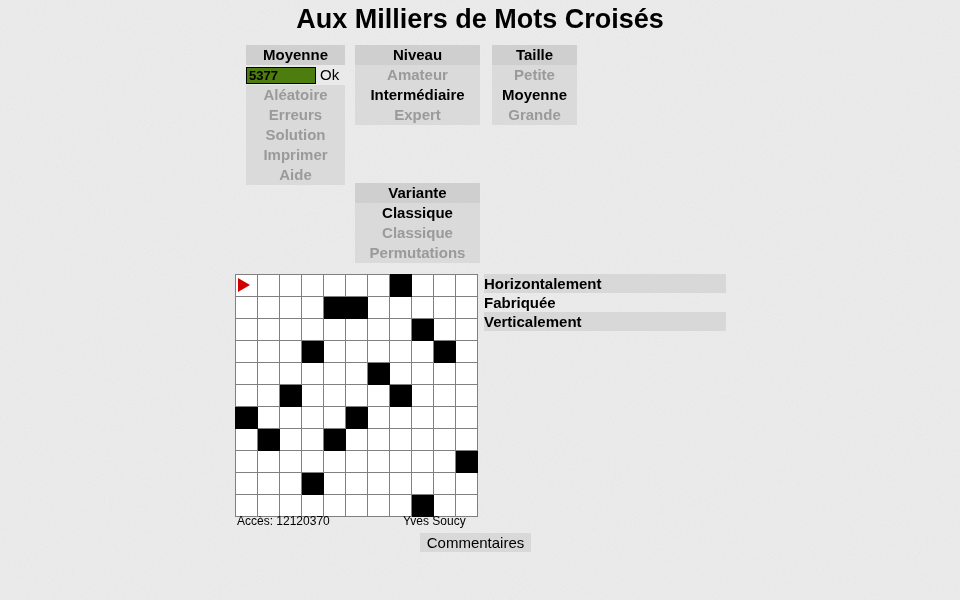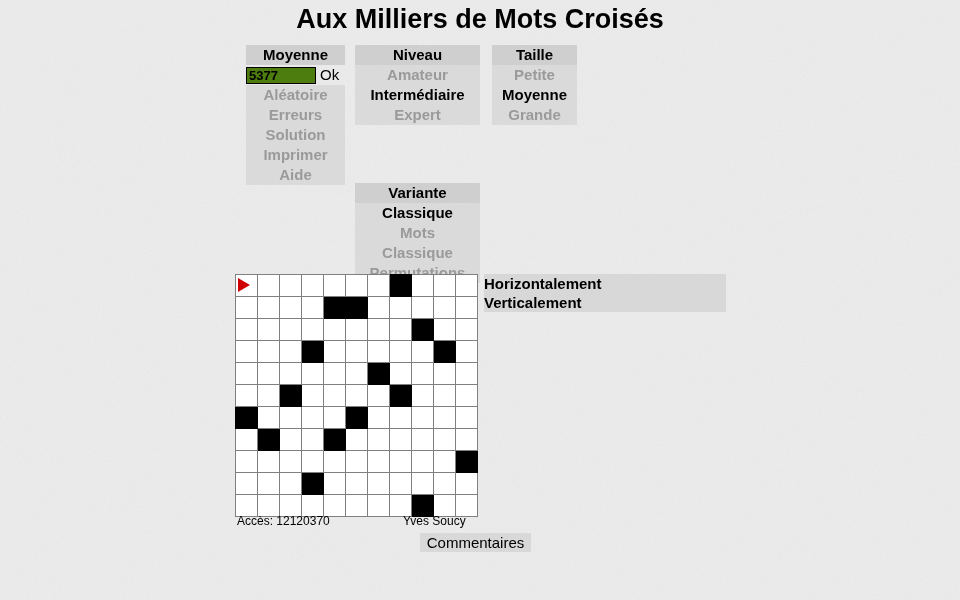--- a/index.html
+++ b/index.html
@@ -210,21 +210,20 @@
 <div class="menu-col" id="col-taille">
   <div class="menu-item header">Taille</div>
   <div class="menu-item">Petite</div>
   <div class="menu-item active">Moyenne</div>
   <div class="menu-item">Grande</div>
 </div>
 
 <div class="menu-col" id="col-variante">
   <div class="menu-item header">Variante</div>
   <div class="menu-item active">Classique</div>
-  <div class="menu-item">Mots</div>
   <div class="menu-item">Classique</div>
   <div class="menu-item">Permutations</div>
 </div>
 
 <table id="crossword">
     <tbody>
       <tr>
         <td>
           <span class="cursor-marker"></span>
         </td>
@@ -367,18 +366,19 @@
         <td></td>
         <td class="black"></td>
         <td></td>
         <td></td>
       </tr>
     </tbody>
   </table>
 
 <div id="clues">
   <div class="clue-head">Horizontalement</div>
+  <div class="clue-text">Fabriquée</div>
   <div class="clue-head">Verticalement</div>
 </div>
 
 <div id="access-text">Accès: 12120370</div>
 <div id="author-text">Yves Soucy</div>
 <div id="comments-button">Commentaires</div>
 
 </body></html>

